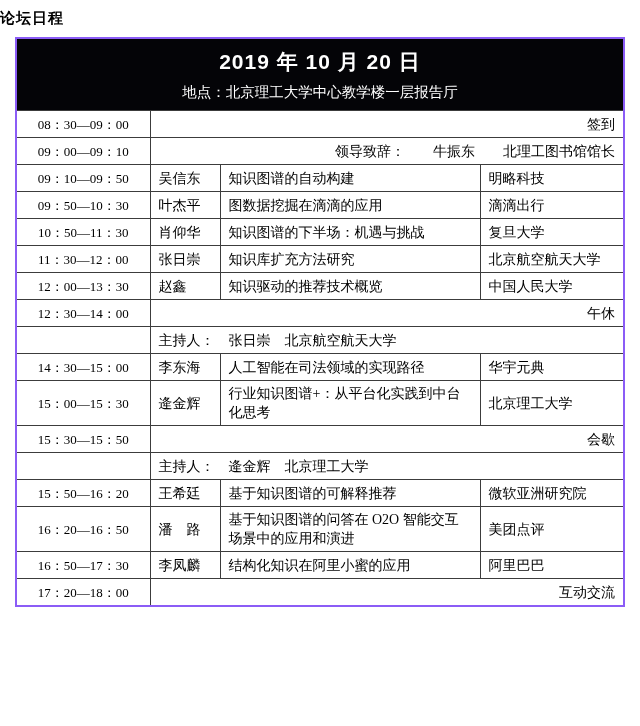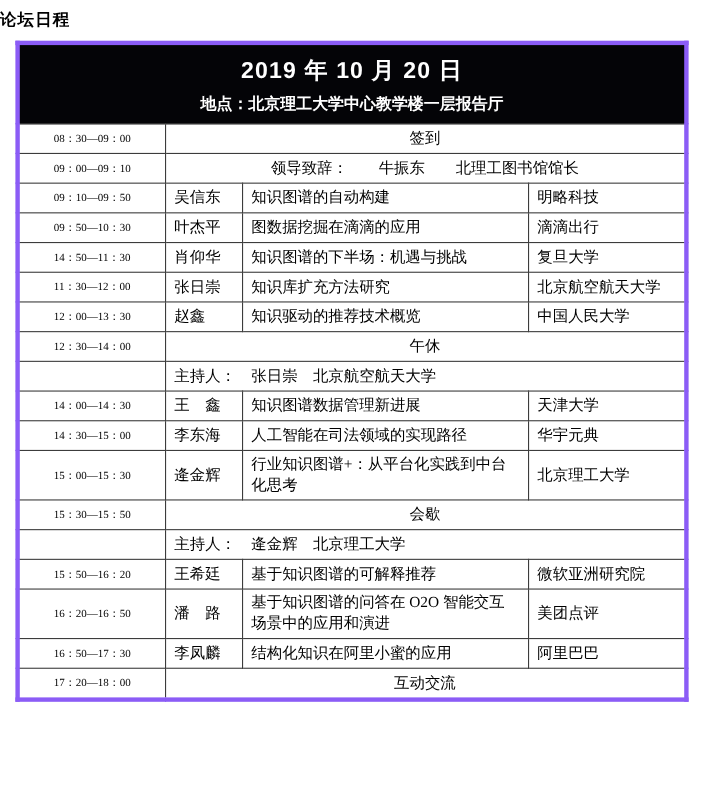--- a/index.html
+++ b/index.html
@@ -17,57 +17,57 @@
     font-size: 15px;
     padding-top: 9px;
     margin-bottom: 9px;
     letter-spacing: 1px;
   }
   table.schedule {
     border-collapse: collapse;
     table-layout: fixed;
     width: 608px;
     margin: 0 auto;
-    border: 4px solid #8b5cf6;
+    border: 2px solid #8b5cf6;
   }
   table.schedule th,
   table.schedule td {
     border: 1px solid #3c3c3c;
   }
   thead th {
     background: #040407;
     color: #ffffff;
     padding: 9px 6px 8px 6px;
   }
   .event-date {
     font-family: "Liberation Sans", "DejaVu Sans", sans-serif;
     font-size: 21px;
     font-weight: 700;
     letter-spacing: 1px;
     margin-bottom: 7px;
   }
   .event-location {
     font-size: 14.5px;
-    font-weight: 700;
+    font-weight: 400;
   }
   tbody td {
     font-size: 14px;
     line-height: 19px;
     height: 20px;
     padding: 3px 8px;
     vertical-align: middle;
     overflow: hidden;
   }
   td.time {
     text-align: center;
     white-space: nowrap;
-    font-size: 10px;
+    font-size: 13px;
     padding: 3px 2px;
   }
-  td.merged.center { text-align: center; }
+  td.merged.center { text-align: right; }
   td.merged.left   { text-align: left; }
 </style>
 </head>
 <body>
 
 <div class="page-title">论坛日程</div>
 
 <table class="schedule">
   <colgroup>
     <col style="width:134px">
@@ -98,21 +98,21 @@
         <td>知识图谱的自动构建</td>
         <td>明略科技</td>
       </tr>
       <tr>
         <td class="time">09：50—10：30</td>
         <td>叶杰平</td>
         <td>图数据挖掘在滴滴的应用</td>
         <td>滴滴出行</td>
       </tr>
       <tr>
-        <td class="time">14：50—11：30</td>
+        <td class="time">10：50—11：30</td>
         <td>肖仰华</td>
         <td>知识图谱的下半场：机遇与挑战</td>
         <td>复旦大学</td>
       </tr>
       <tr>
         <td class="time">11：30—12：00</td>
         <td>张日崇</td>
         <td>知识库扩充方法研究</td>
         <td>北京航空航天大学</td>
       </tr>
@@ -122,26 +122,20 @@
         <td>知识驱动的推荐技术概览</td>
         <td>中国人民大学</td>
       </tr>
       <tr>
         <td class="time">12：30—14：00</td>
         <td class="merged center" colspan="3">午休</td>
       </tr>
       <tr>
         <td class="time"></td>
         <td class="merged left" colspan="3">主持人：　张日崇　北京航空航天大学</td>
-      </tr>
-      <tr>
-        <td class="time">14：00—14：30</td>
-        <td>王　鑫</td>
-        <td>知识图谱数据管理新进展</td>
-        <td>天津大学</td>
       </tr>
       <tr>
         <td class="time">14：30—15：00</td>
         <td>李东海</td>
         <td>人工智能在司法领域的实现路径</td>
         <td>华宇元典</td>
       </tr>
       <tr>
         <td class="time">15：00—15：30</td>
         <td>逄金辉</td>

